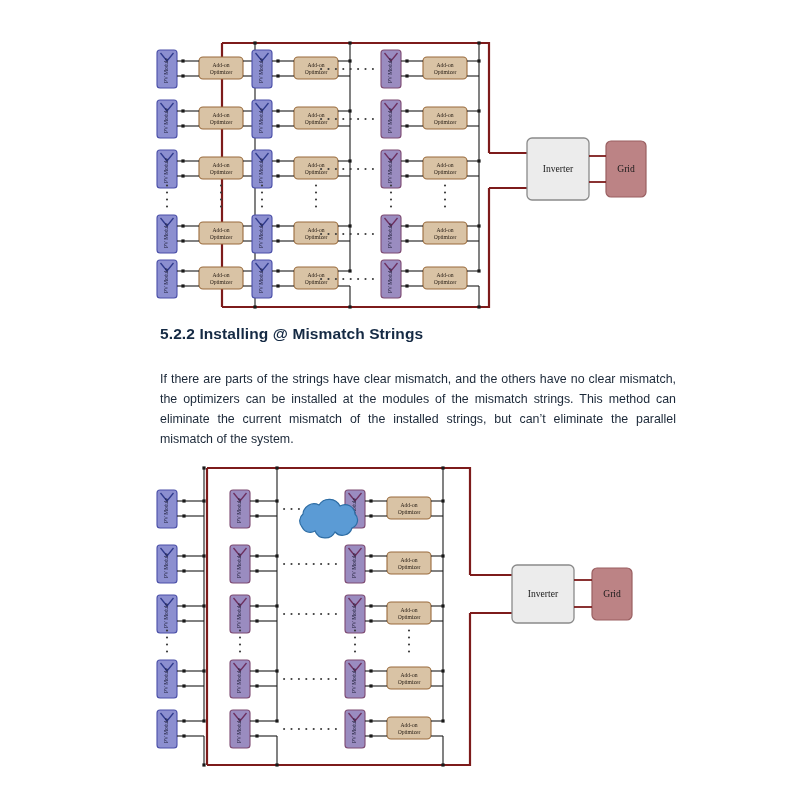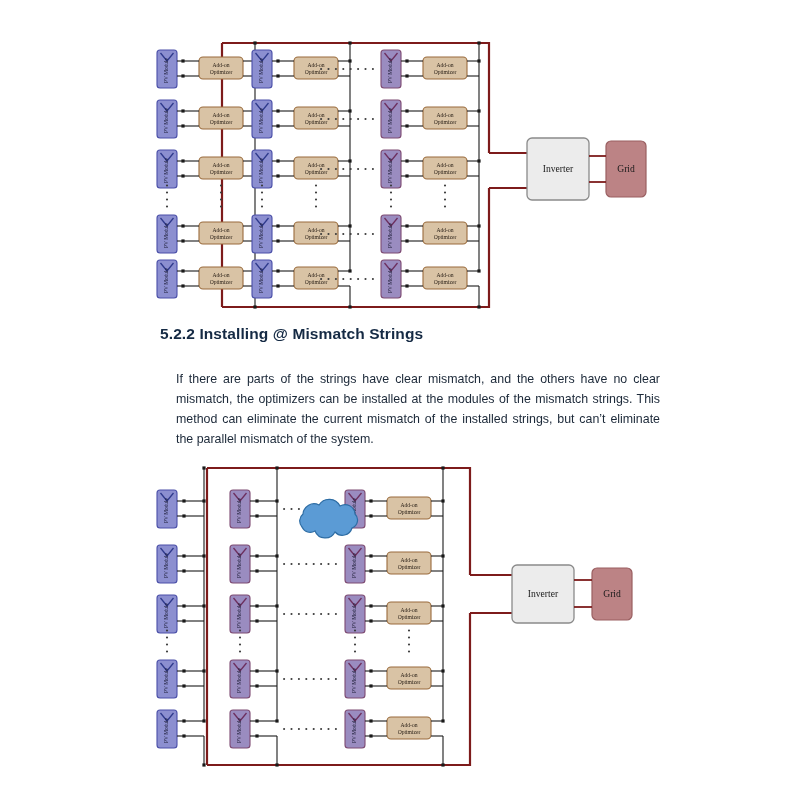--- a/index.html
+++ b/index.html
@@ -14,21 +14,21 @@
   #diagram-bottom{position:absolute;left:0;top:455px;}
   .text-block{position:absolute;left:160px;top:325px;width:516px;}
   h2.section-heading{
     font-family:"Liberation Sans", sans-serif;
     font-size:15.5px;font-weight:bold;color:#152a44;
     margin:0 0 26px 0;letter-spacing:.1px;
   }
   p.body-par{
     font-family:"Liberation Sans", sans-serif;
     font-size:12.4px;line-height:1.62;color:#1b2838;
-    margin:16px;text-align:justify;
+    margin:0;text-align:justify;
   }
   svg text{font-family:"Liberation Serif", serif;}
 </style>
 </head>
 <body>
 
 <div class="page">
 
   <svg id="diagram-top" class="diagram" width="800" height="310" viewBox="0 0 800 310">
       <polyline points="222,33 489,33 489,143" fill="none" stroke="#7d1b1b" stroke-width="2.2" stroke-linejoin="miter"></polyline>

